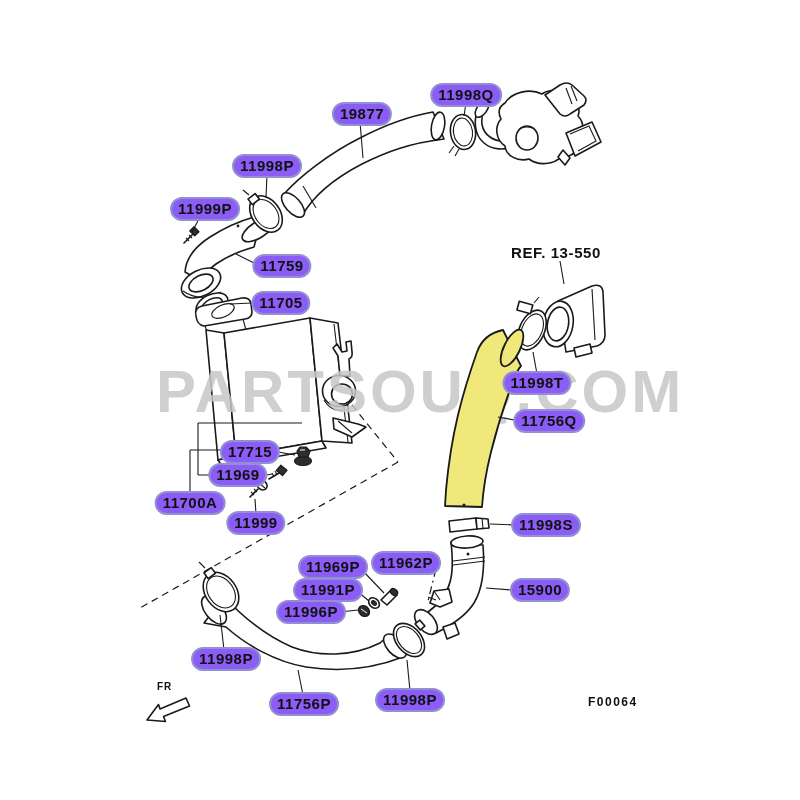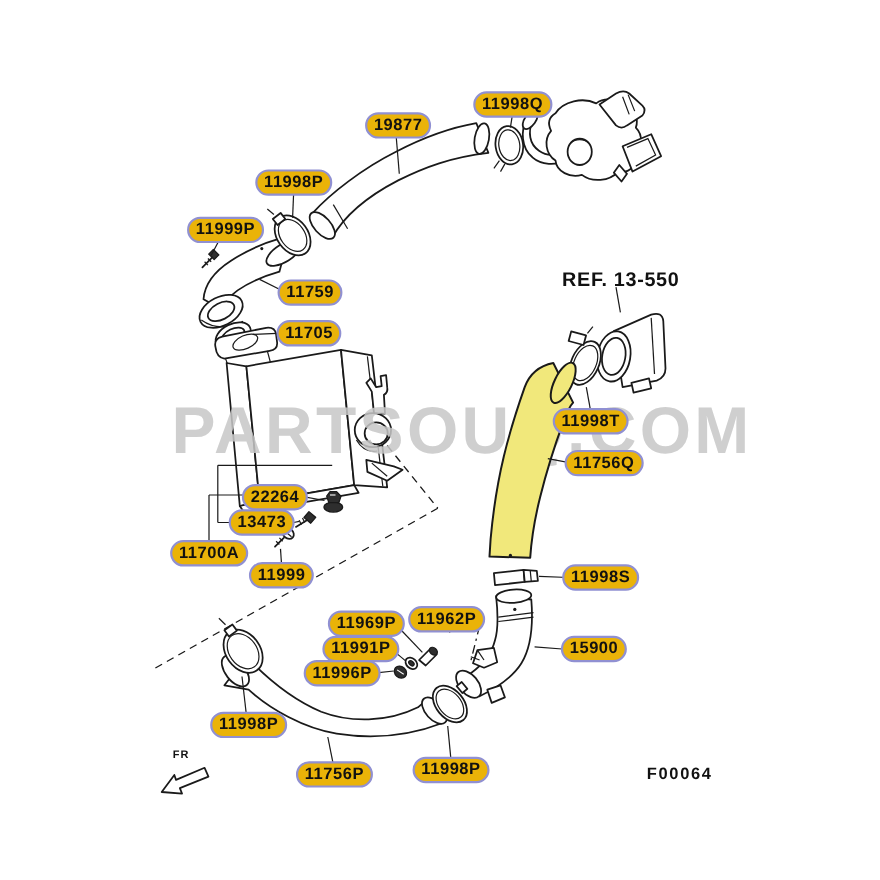--- a/index.html
+++ b/index.html
@@ -20,29 +20,29 @@
   .fd{stroke:var(--c-line);stroke-width:1.2;fill:#2e2e2e;stroke-linejoin:round;}
   .thin{stroke:var(--c-line);stroke-width:1.1;fill:none;}
   .dash{stroke:var(--c-line);stroke-width:1.2;fill:none;stroke-dasharray:7 5;}
   .dashdot{stroke:var(--c-line);stroke-width:1.2;fill:none;stroke-dasharray:8 4 2 4;}
   .yellow{fill:var(--c-yellow);stroke:var(--c-line);stroke-width:1.8;stroke-linejoin:round;}
   .wm{fill:var(--c-wm);opacity:.85;font-family:"Liberation Sans",sans-serif;
       font-weight:bold;font-size:60px;letter-spacing:3px;}
   
   .pill{
     position:absolute;transform:translate(-50%,-50%);
-    background:#eab308;border:2px solid var(--c-border);border-radius:12px;
+    background:#8b5cf6;border:2px solid var(--c-border);border-radius:12px;
     color:#111;font-size:15px;font-weight:bold;letter-spacing:.5px;
     padding:1px 6px 2px 6px;line-height:17px;white-space:nowrap;z-index:30;
     cursor:pointer;
   }
   .txt{position:absolute;color:#111;font-weight:bold;z-index:25;white-space:nowrap;}
-  #ref-label{left:511px;top:244px;font-size:18px;letter-spacing:.6px;}
+  #ref-label{left:511px;top:244px;font-size:15px;letter-spacing:.6px;}
   #fr-label{left:157px;top:681px;font-size:10px;letter-spacing:1px;}
-  #fig-code{left:588px;top:695px;font-size:15px;letter-spacing:1.5px;}
+  #fig-code{left:588px;top:695px;font-size:12px;letter-spacing:1.5px;}
 </style>
 </head>
 <body>
 
 <div id="stage">
 
   <svg id="art" viewBox="0 0 800 800">
     <defs>
       <pattern id="fins" width="6" height="5.4" patternUnits="userSpaceOnUse" patternTransform="rotate(-9.5)">
         <rect width="6" height="5.4" fill="#ffffff"></rect>
@@ -269,22 +269,22 @@
   <div class="txt" id="fig-code">F00064</div>
 
   <div class="pill" style="left:362px;top:114px">19877</div>
   <div class="pill" style="left:466px;top:95px">11998Q</div>
   <div class="pill" style="left:267px;top:166px">11998P</div>
   <div class="pill" style="left:205px;top:209px">11999P</div>
   <div class="pill" style="left:282px;top:266px">11759</div>
   <div class="pill" style="left:281px;top:303px">11705</div>
   <div class="pill" style="left:537px;top:383px">11998T</div>
   <div class="pill" style="left:549px;top:421px">11756Q</div>
-  <div class="pill" style="left:250px;top:452px">22264</div>
-  <div class="pill" style="left:238px;top:475px">13473</div>
+  <div class="pill" style="left:250px;top:452px">17715</div>
+  <div class="pill" style="left:238px;top:475px">11969</div>
   <div class="pill" style="left:190px;top:503px">11700A</div>
   <div class="pill" style="left:256px;top:523px">11999</div>
   <div class="pill" style="left:546px;top:525px">11998S</div>
   <div class="pill" style="left:406px;top:563px">11962P</div>
   <div class="pill" style="left:333px;top:567px">11969P</div>
   <div class="pill" style="left:328px;top:590px">11991P</div>
   <div class="pill" style="left:311px;top:612px">11996P</div>
   <div class="pill" style="left:540px;top:590px">15900</div>
   <div class="pill" style="left:226px;top:659px">11998P</div>
   <div class="pill" style="left:304px;top:704px">11756P</div>

